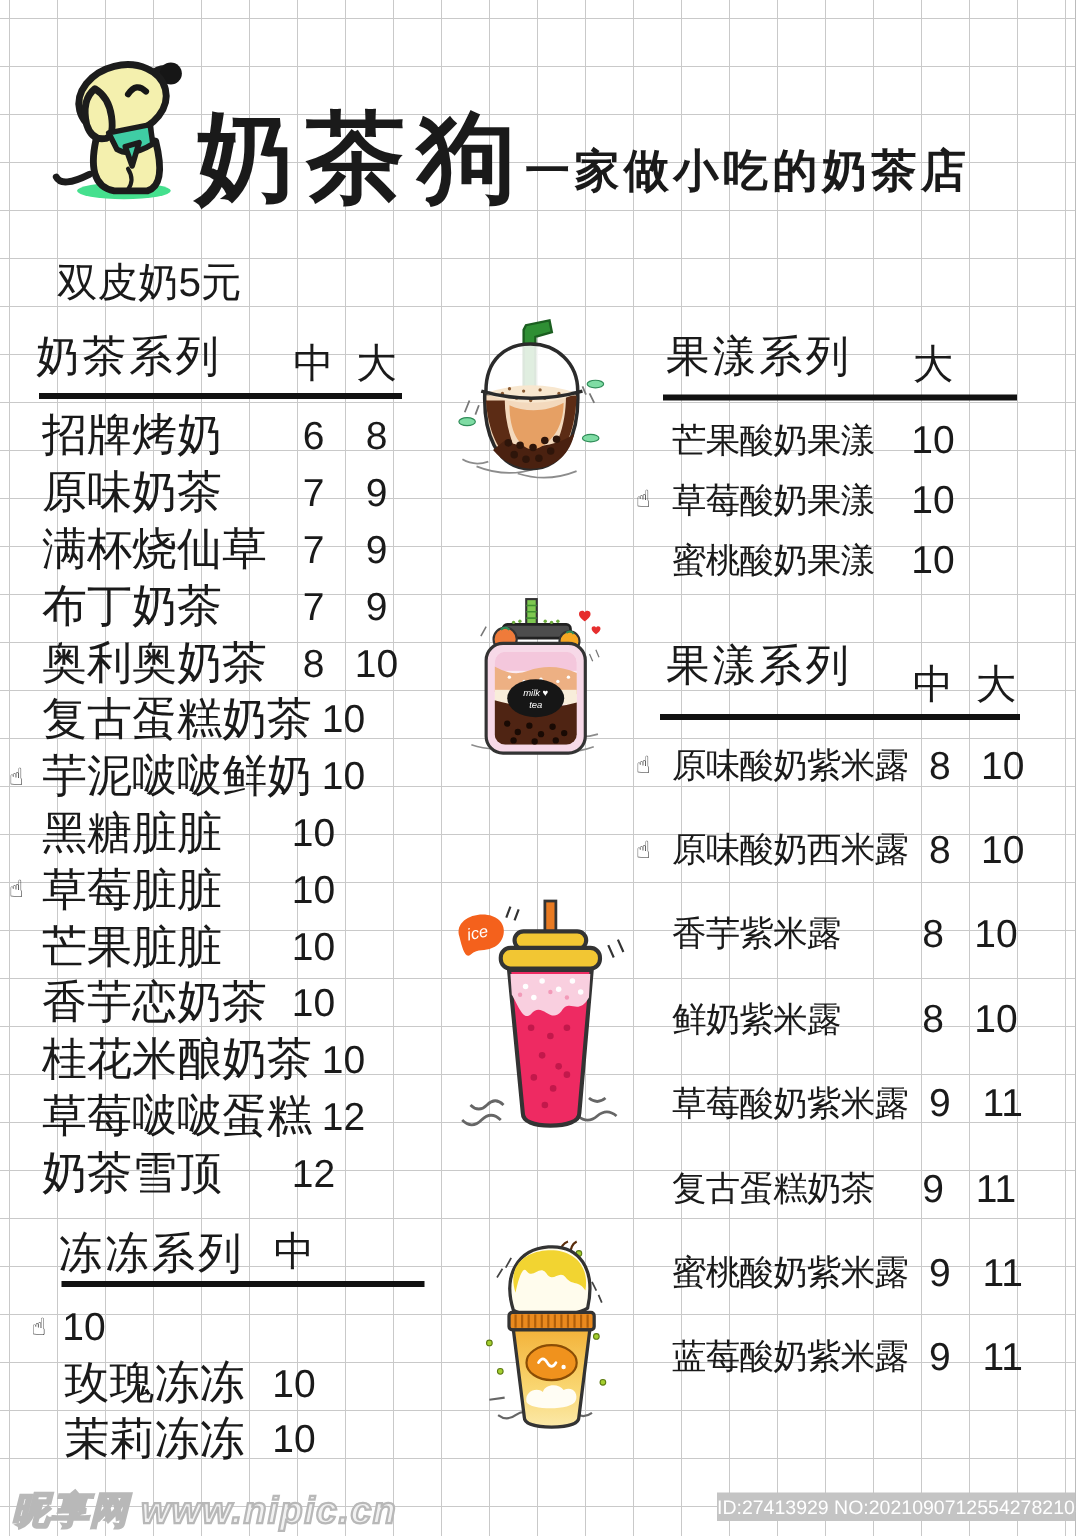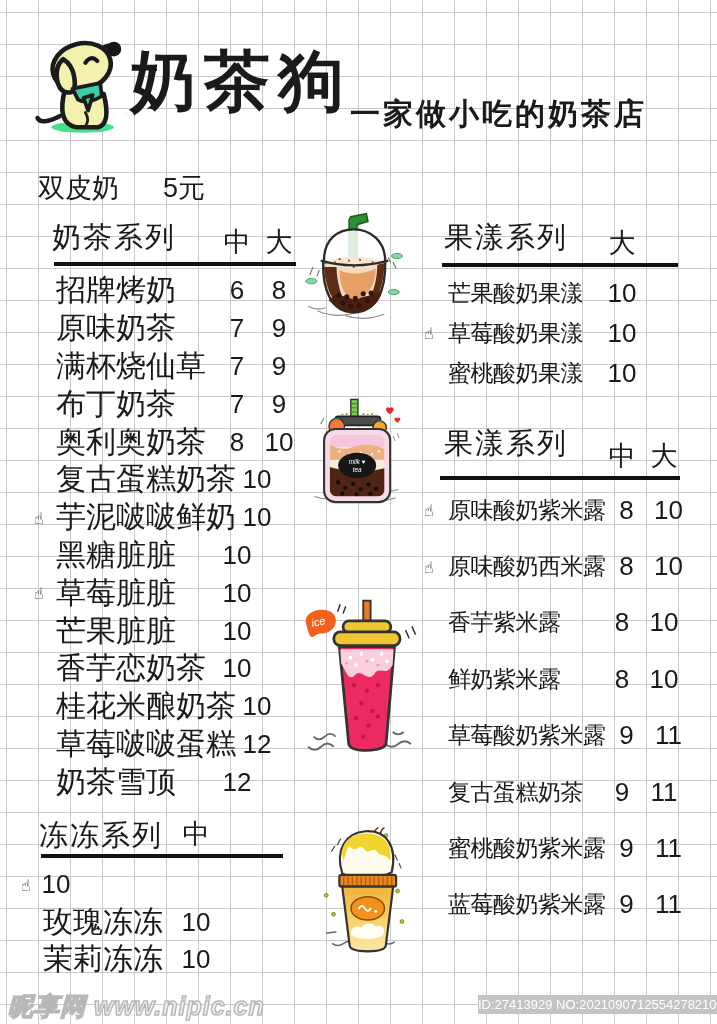--- a/index.html
+++ b/index.html
@@ -9,38 +9,38 @@
     background-image:
       linear-gradient(to right,#c9c9c9 1px,transparent 1px),
       linear-gradient(to bottom,#c9c9c9 1px,transparent 1px);
     background-size:32px 32px;
     background-position:6px 12px;
     font-family:"Liberation Sans","DejaVu Sans",sans-serif;
     color:#1a1a1a;overflow:hidden;
   }
   
   .logo{position:absolute;left:32px;top:34px;width:92px;height:100px;}
-  .title{position:absolute;left:130px;top:37px;font-size:66px;font-weight:bold;letter-spacing:8px;white-space:nowrap;}
+  .title{position:absolute;left:130px;top:61px;font-size:66px;font-weight:bold;letter-spacing:8px;white-space:nowrap;}
   .subtitle{position:absolute;left:350px;top:94px;font-size:30px;font-weight:bold;letter-spacing:3px;white-space:nowrap;}
-  .special{position:absolute;left:38px;top:170px;display:flex;gap:44px;font-size:27px;}
+  .special{position:absolute;left:38px;top:170px;display:flex;font-size:27px;}
   
   .sec{position:absolute;}
   .sec-head{position:relative;}
   .sec-title{position:absolute;left:4px;top:0;font-size:29px;letter-spacing:2px;white-space:nowrap;}
   .cols{position:absolute;right:0;bottom:2px;display:flex;}
   .col-h{width:42px;text-align:center;font-size:27px;}
   .sp70{width:70px;} .sp42{width:42px;}
   .divider{height:4px;background:#111;}
   .rows{display:block;}
   .row{position:relative;display:flex;align-items:center;}
   .iname{flex:1 1 auto;padding-left:8px;white-space:nowrap;font-size:30px;}
   .pm,.pl{flex:0 0 42px;text-align:center;font-size:26px;}
   .rsp70{flex:0 0 70px;} .rsp42{flex:0 0 42px;}
   .thumb{position:absolute;left:-14px;top:50%;transform:translateY(-50%);font-size:16px;color:#222;width:16px;}
-  .sec-milk{left:48px;top:218px;width:252px;}
+  .sec-milk{left:20px;top:218px;width:252px;}
   .sec-milk .sec-head{height:44px;}
   .sec-milk .divider{width:242px;margin-left:6px;}
   .sec-milk .rows{margin-top:6px;}
   .sec-milk .row{height:37.8px;}
   .sec-dong{left:35px;top:804px;width:252px;}
   .sec-dong .sec-head{height:50px;}
   .sec-dong .sec-title{top:12px;}
   .sec-dong .divider{width:242px;margin-left:6px;}
   .sec-dong .rows{margin-top:8px;}
   .sec-dong .row{height:37.5px;}

